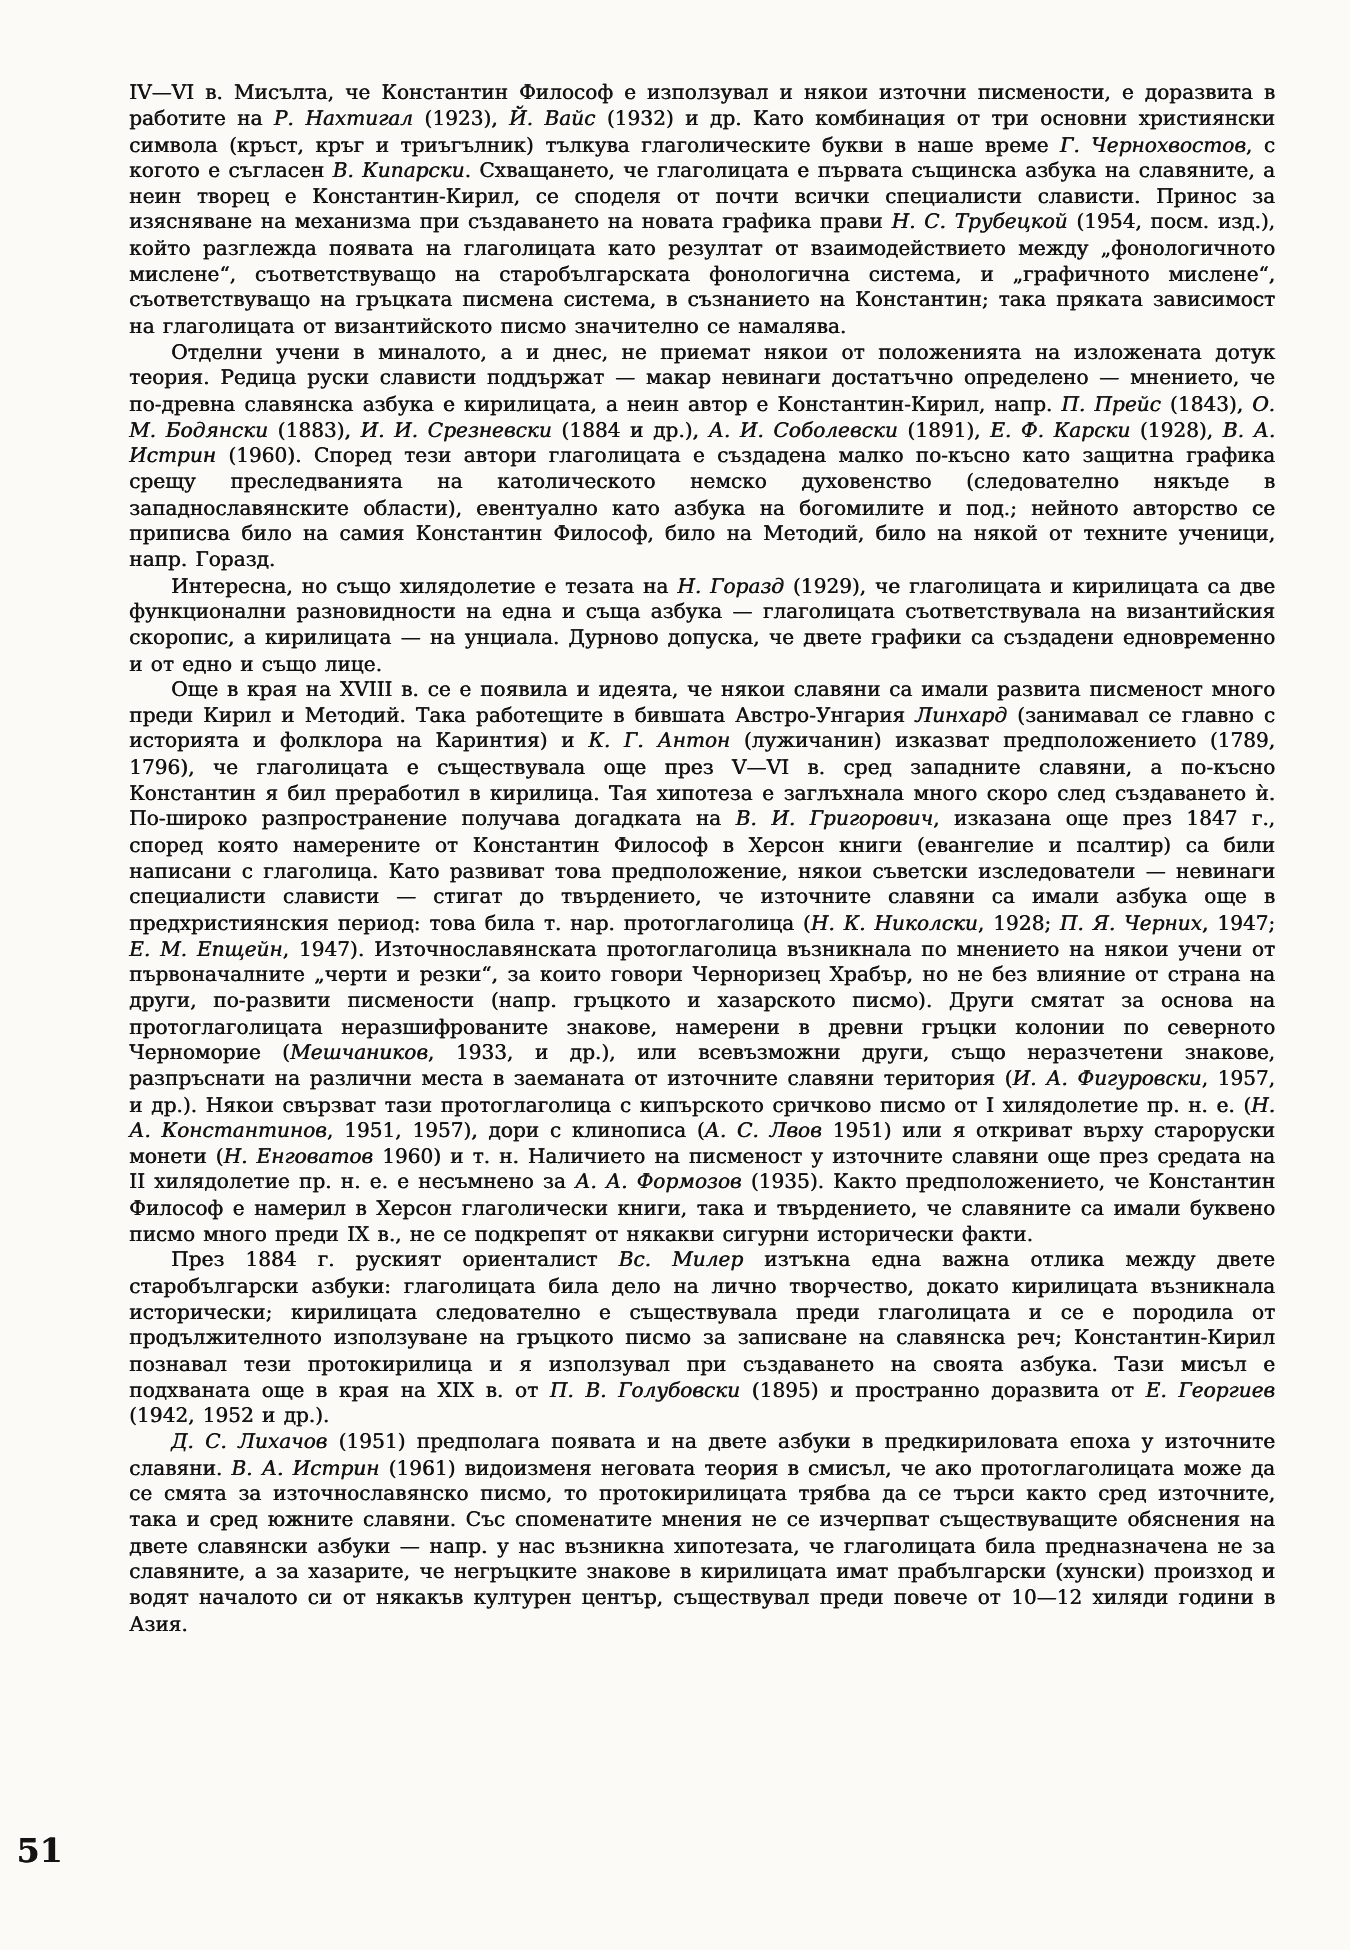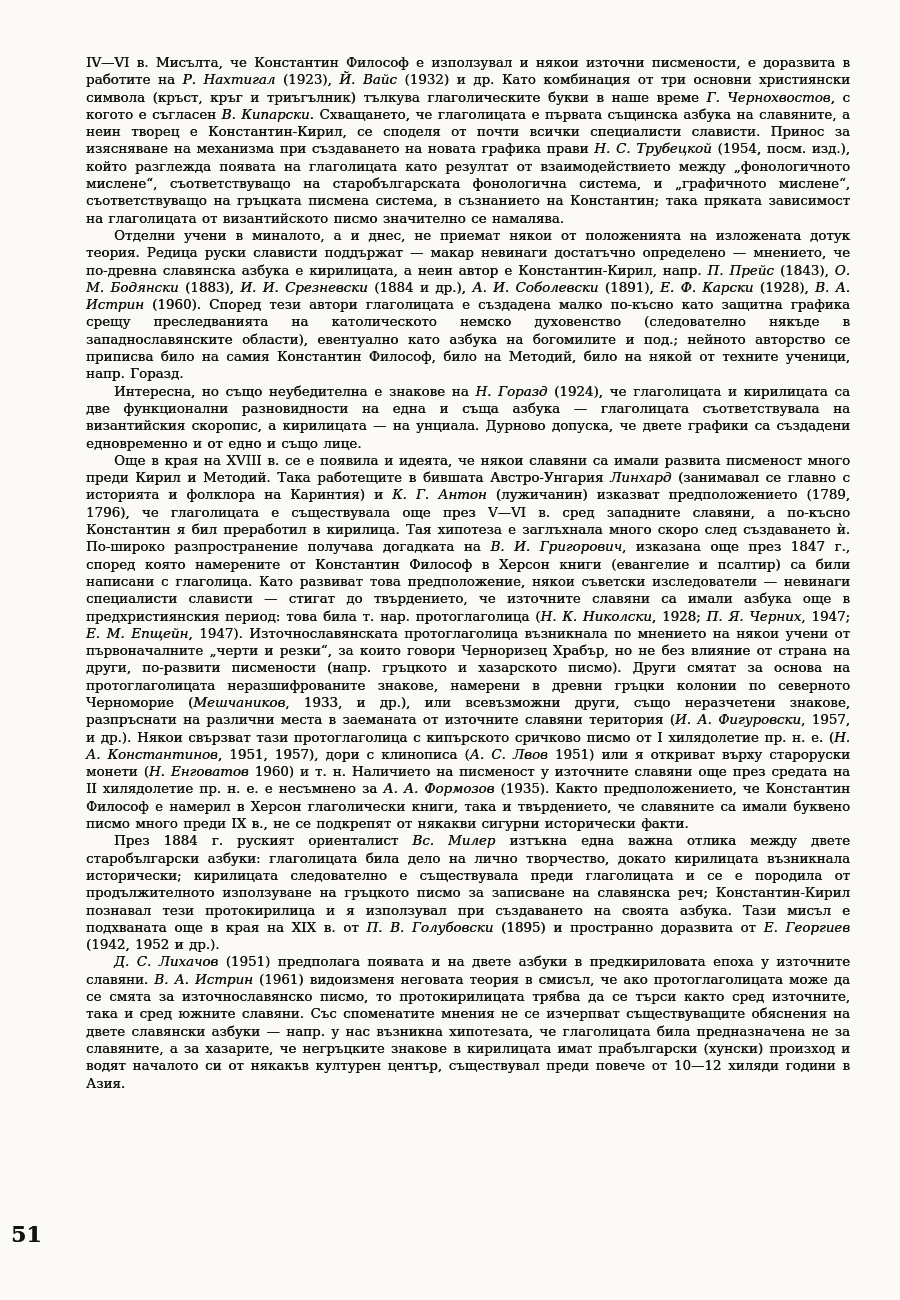--- a/index.html
+++ b/index.html
@@ -62,19 +62,19 @@
     text-shadow: 0.35px 0 0 currentColor;
   }
 </style>
 </head>
 <body>
 
 <div class="scan-page">
   <div class="text-block">
       <p class="para no-indent"><span>IV—VI в. Мисълта, че Константин Философ е използувал и някои източни писмености, е доразвита в работите на </span><span class="em">Р. Нахтигал</span><span> (1923), </span><span class="em">Й. Вайс</span><span> (1932) и др. Като комбинация от три основни християнски символа (кръст, кръг и триъгълник) тълкува глаголическите букви в наше време </span><span class="em">Г. Чернохвостов</span><span>, с когото е съгласен </span><span class="em">В. Кипарски</span><span>. Схващането, че глаголицата е първата същинска азбука на славяните, а неин творец е Константин-Кирил, се споделя от почти всички специалисти слависти. Принос за изясняване на механизма при създаването на новата графика прави </span><span class="em">Н. С. Трубецкой</span><span> (1954, посм. изд.), който разглежда появата на глаголицата като резултат от взаимодействието между „фонологичното мислене“, съответствуващо на старобългарската фонологична система, и „графичното мислене“, съответствуващо на гръцката писмена система, в съзнанието на Константин; така пряката зависимост на глаголицата от византийското писмо значително се намалява.</span></p>
       <p class="para"><span>Отделни учени в миналото, а и днес, не приемат някои от положенията на изложената дотук теория. Редица руски слависти поддържат — макар невинаги достатъчно определено — мнението, че по-древна славянска азбука е кирилицата, а неин автор е Константин-Кирил, напр. </span><span class="em">П. Прейс</span><span> (1843), </span><span class="em">О. М. Бодянски</span><span> (1883), </span><span class="em">И. И. Срезневски</span><span> (1884 и др.), </span><span class="em">А. И. Соболевски</span><span> (1891), </span><span class="em">Е. Ф. Карски</span><span> (1928), </span><span class="em">В. А. Истрин</span><span> (1960). Според тези автори глаголицата е създадена малко по-късно като защитна графика срещу преследванията на католическото немско духовенство (следователно някъде в западнославянските области), евентуално като азбука на богомилите и под.; нейното авторство се приписва било на самия Константин Философ, било на Методий, било на някой от техните ученици, напр. Горазд.</span></p>
-      <p class="para"><span>Интересна, но също неубедителна е знакове на </span><span class="em">Н. Горазд</span><span> (1924), че глаголицата и кирилицата са две функционални разновидности на една и съща азбука — глаголицата съответствувала на византийския скоропис, а кирилицата — на унциала. Дурново допуска, че двете графики са създадени едновременно и от едно и също лице.</span></p>
+      <p class="para"><span>Интересна, но също хилядолетие е тезата на </span><span class="em">Н. Горазд</span><span> (1929), че глаголицата и кирилицата са две функционални разновидности на една и съща азбука — глаголицата съответствувала на византийския скоропис, а кирилицата — на унциала. Дурново допуска, че двете графики са създадени едновременно и от едно и също лице.</span></p>
       <p class="para"><span>Още в края на XVIII в. се е появила и идеята, че някои славяни са имали развита писменост много преди Кирил и Методий. Така работещите в бившата Австро-Унгария </span><span class="em">Линхард</span><span> (занимавал се главно с историята и фолклора на Каринтия) и </span><span class="em">К. Г. Антон</span><span> (лужичанин) изказват предположението (1789, 1796), че глаголицата е съществувала още през V—VI в. сред западните славяни, а по-късно Константин я бил преработил в кирилица. Тая хипотеза е заглъхнала много скоро след създаването ѝ. По-широко разпространение получава догадката на </span><span class="em">В. И. Григорович</span><span>, изказана още през 1847 г., според която намерените от Константин Философ в Херсон книги (евангелие и псалтир) са били написани с глаголица. Като развиват това предположение, някои съветски изследователи — невинаги специалисти слависти — стигат до твърдението, че източните славяни са имали азбука още в предхристиянския период: това била т. нар. протоглаголица (</span><span class="em">Н. К. Николски</span><span>, 1928; </span><span class="em">П. Я. Черних</span><span>, 1947; </span><span class="em">Е. М. Епщейн</span><span>, 1947). Източнославянската протоглаголица възникнала по мнението на някои учени от първоначалните „черти и резки“, за които говори Черноризец Храбър, но не без влияние от страна на други, по-развити писмености (напр. гръцкото и хазарското писмо). Други смятат за основа на протоглаголицата неразшифрованите знакове, намерени в древни гръцки колонии по северното Черноморие (</span><span class="em">Мешчаников</span><span>, 1933, и др.), или всевъзможни други, също неразчетени знакове, разпръснати на различни места в заеманата от източните славяни територия (</span><span class="em">И. А. Фигуровски</span><span>, 1957, и др.). Някои свързват тази протоглаголица с кипърското сричково писмо от I хилядолетие пр. н. е. (</span><span class="em">Н. А. Константинов</span><span>, 1951, 1957), дори с клинописа (</span><span class="em">А. С. Лвов</span><span> 1951) или я откриват върху староруски монети (</span><span class="em">Н. Енговатов</span><span> 1960) и т. н. Наличието на писменост у източните славяни още през средата на II хилядолетие пр. н. е. е несъмнено за </span><span class="em">А. А. Формозов</span><span> (1935). Както предположението, че Константин Философ е намерил в Херсон глаголически книги, така и твърдението, че славяните са имали буквено писмо много преди IX в., не се подкрепят от някакви сигурни исторически факти.</span></p>
       <p class="para"><span>През 1884 г. руският ориенталист </span><span class="em">Вс. Милер</span><span> изтъкна една важна отлика между двете старобългарски азбуки: глаголицата била дело на лично творчество, докато кирилицата възникнала исторически; кирилицата следователно е съществувала преди глаголицата и се е породила от продължителното използуване на гръцкото писмо за записване на славянска реч; Константин-Кирил познавал тези протокирилица и я използувал при създаването на своята азбука. Тази мисъл е подхваната още в края на XIX в. от </span><span class="em">П. В. Голубовски</span><span> (1895) и пространно доразвита от </span><span class="em">Е. Георгиев</span><span> (1942, 1952 и др.).</span></p>
       <p class="para"><span class="em">Д. С. Лихачов</span><span> (1951) предполага появата и на двете азбуки в предкириловата епоха у източните славяни. </span><span class="em">В. А. Истрин</span><span> (1961) видоизменя неговата теория в смисъл, че ако протоглаголицата може да се смята за източнославянско писмо, то протокирилицата трябва да се търси както сред източните, така и сред южните славяни. Със споменатите мнения не се изчерпват съществуващите обяснения на двете славянски азбуки — напр. у нас възникна хипотезата, че глаголицата била предназначена не за славяните, а за хазарите, че негръцките знакове в кирилицата имат прабългарски (хунски) произход и водят началото си от някакъв културен център, съществувал преди повече от 10—12 хиляди години в Азия.</span></p>
     </div>
   <div class="page-number">51</div>
 </div>
 
 </body></html>

